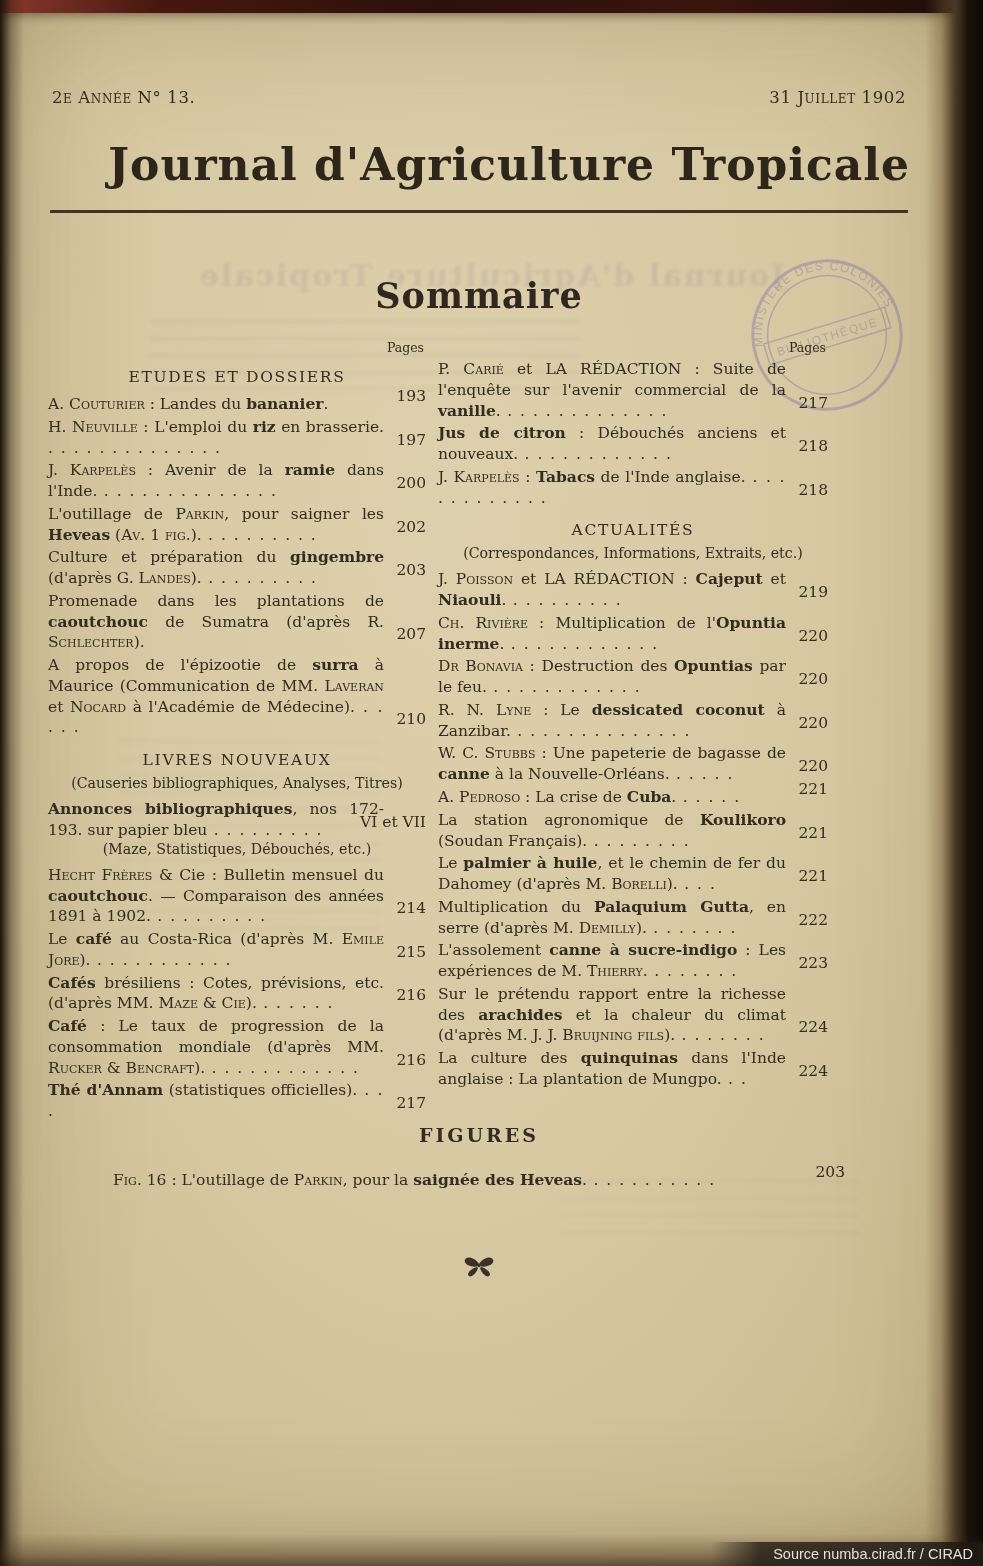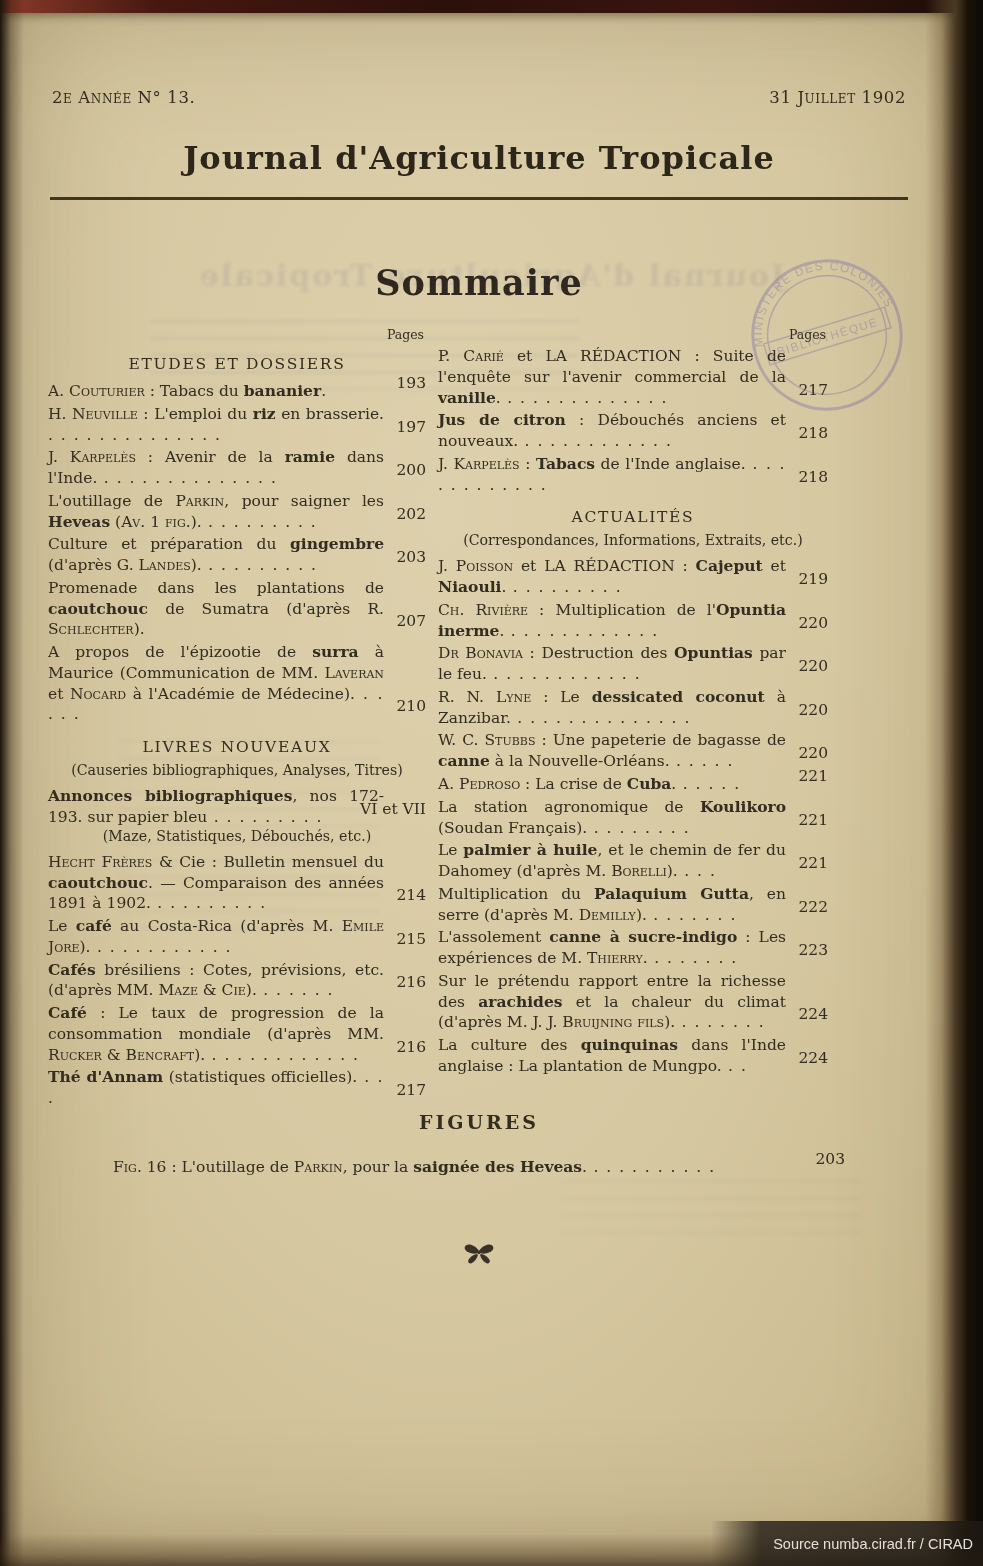--- a/index.html
+++ b/index.html
@@ -40,21 +40,21 @@
   .stamp { position:absolute; left:748px; top:256px; width:158px; height:158px; z-index:1;
     color:#7d6fa8; opacity:.4; transform:rotate(-17deg); }
   .stamp svg text, .stamp svg textPath { fill:#7d6fa8; font-family:"Liberation Sans",sans-serif; }
 
   
   .page-content { position:absolute; left:48px; top:0; width:862px; z-index:2; }
 
   .masthead { display:flex; justify-content:space-between; margin-top:88px; padding:0 4px;
     font-size:16.5px; font-variant:small-caps; letter-spacing:.6px; }
 
-  .journal-title { margin-top:32px; text-align:center; font-size:32px; font-weight:bold;
+  .journal-title { margin-top:32px; text-align:right; font-size:44px; font-weight:bold;
     letter-spacing:1px; color:#2d261b; }
   .title-rule { height:3px; background:#3e3527; margin:20px 2px 0; border:0; }
 
   .toc-title { margin-top:62px; text-align:center; font-size:35px; font-weight:bold;
     letter-spacing:1px; color:#2f2820; }
 
   .cols { display:flex; gap:12px; margin-top:24px; }
   .col { width:378px; }
   .col.right { width:390px; }
   .pages-label { text-align:right; font-size:12.5px; padding-right:2px; margin-bottom:4px; }
@@ -70,21 +70,21 @@
   .sc { font-variant:small-caps; }
   .b { font-weight:bold; }
 
   .figures { }
   .figures-heading { text-align:center; font-size:19px; font-weight:bold; letter-spacing:3px; }
   .figure-entry-host { width:732px; margin:24px auto 0; }
   .figure-entry-host .entry { padding-right:46px; }
 
   .ornament { margin:64px auto 0; width:40px; text-align:center; color:#3a3128; }
 
-  .attribution { position:absolute; right:0; bottom:0; height:45px; z-index:7;
+  .attribution { position:absolute; right:0; bottom:0; height:24px; z-index:7;
     display:flex; align-items:center; justify-content:flex-end; padding:0 10px; min-width:272px;
     background:linear-gradient(to right, rgba(35,29,22,.0), rgba(35,29,22,.8) 18%, rgba(30,25,19,.85));
     color:#e3e0da; font-family:"Liberation Sans",sans-serif; font-size:14.5px; }
 </style>
 </head>
 <body>
 
 <div class="scan">
 
   <div class="ghost-title">Journal d'Agriculture Tropicale</div>
@@ -117,21 +117,21 @@
     <div class="journal-title">Journal d'Agriculture Tropicale</div>
     <div class="title-rule"></div>
 
     <div class="toc-title">Sommaire</div>
 
     <div class="cols">
       <div class="col left">
         <div class="pages-label">Pages</div>
         <div>
             <div class="sec-heading">ETUDES ET DOSSIERS</div>
-            <div class="entry"><span class="sc ">A. Couturier</span><span> : Tabacs du </span><span class="b">bananier</span><span>.</span><span class="pg">193</span></div>
+            <div class="entry"><span class="sc ">A. Couturier</span><span> : Landes du </span><span class="b">bananier</span><span>.</span><span class="pg">193</span></div>
             <div class="entry"><span class="sc ">H. Neuville</span><span> : L'emploi du </span><span class="b">riz</span><span> en brasserie.</span><span class="dots"> . . . . . . . . . . . . . .</span><span class="pg">197</span></div>
             <div class="entry"><span class="sc ">J. Karpelès</span><span> : Avenir de la </span><span class="b">ramie</span><span> dans l'Inde.</span><span class="dots"> . . . . . . . . . . . . . .</span><span class="pg">200</span></div>
             <div class="entry"><span>L'outillage de </span><span class="sc ">Parkin</span><span>, pour saigner les </span><span class="b">Heveas</span><span> (</span><span class="sc ">Av. 1 fig.</span><span>).</span><span class="dots"> . . . . . . . . .</span><span class="pg">202</span></div>
             <div class="entry"><span>Culture et préparation du </span><span class="b">gingembre</span><span> (d'après G. </span><span class="sc ">Landes</span><span>).</span><span class="dots"> . . . . . . . . .</span><span class="pg">203</span></div>
             <div class="entry"><span>Promenade dans les plantations de </span><span class="b">caoutchouc</span><span> de Sumatra (d'après R. </span><span class="sc ">Schlechter</span><span>).</span><span class="pg">207</span></div>
             <div class="entry"><span>A propos de l'épizootie de </span><span class="b">surra</span><span> à Maurice (Communication de MM. </span><span class="sc ">Laveran</span><span> et </span><span class="sc ">Nocard</span><span> à l'Académie de Médecine).</span><span class="dots"> . . . . .</span><span class="pg">210</span></div>
             <div class="sec-heading">LIVRES NOUVEAUX</div>
             <div class="sec-note">(Causeries bibliographiques, Analyses, Titres)</div>
             <div class="entry"><span class="b">Annonces bibliographiques</span><span>, nos 172-193. sur papier bleu</span><span class="dots"> . . . . . . . . .</span><span class="pg">VI et VII</span></div>
             <div class="sec-note">(Maze, Statistiques, Débouchés, etc.)</div>

